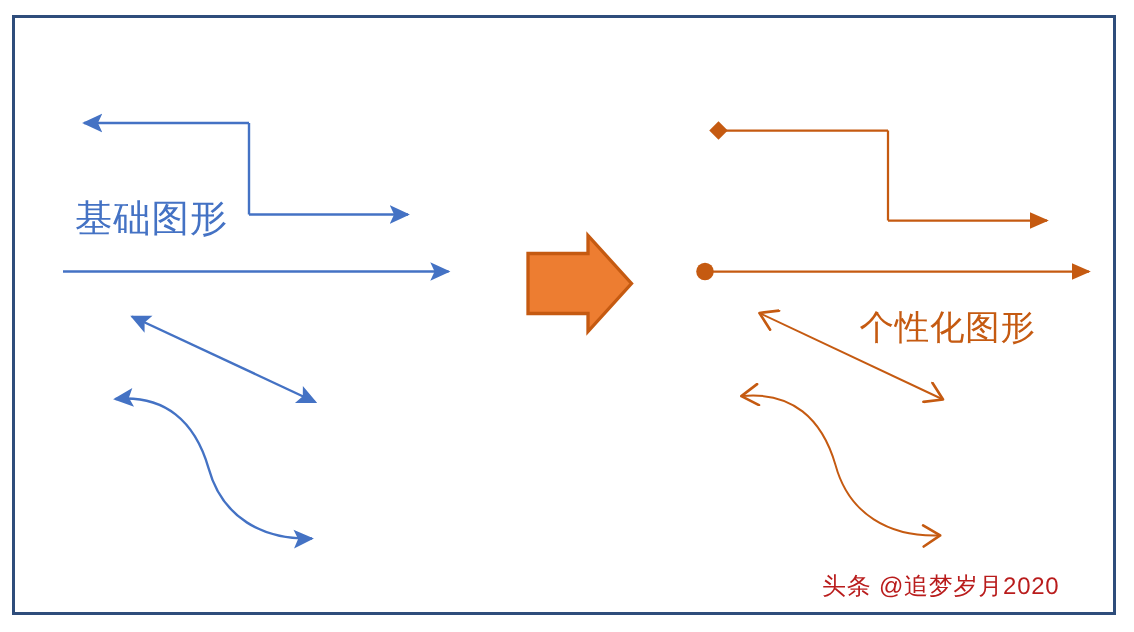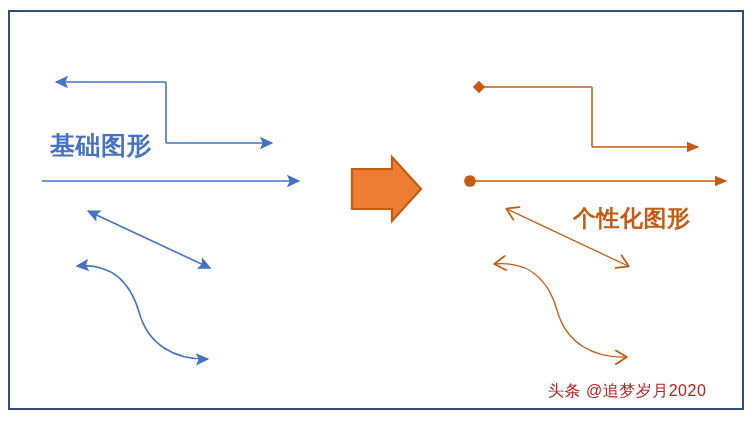--- a/index.html
+++ b/index.html
@@ -37,21 +37,21 @@
     position: absolute;
     left: 0;
     top: 0;
     width: 756px;
     height: 421px;
     pointer-events: none;
   }
   .label {
     position: absolute;
     white-space: nowrap;
-    font-weight: 700;
+    font-weight: 400;
     letter-spacing: 0.5px;
   }
   #label-basic {
     left: 50px;
     top: 129px;
     font-size: 25px;
     color: #4472C4;
   }
   #label-custom {
     left: 573px;

